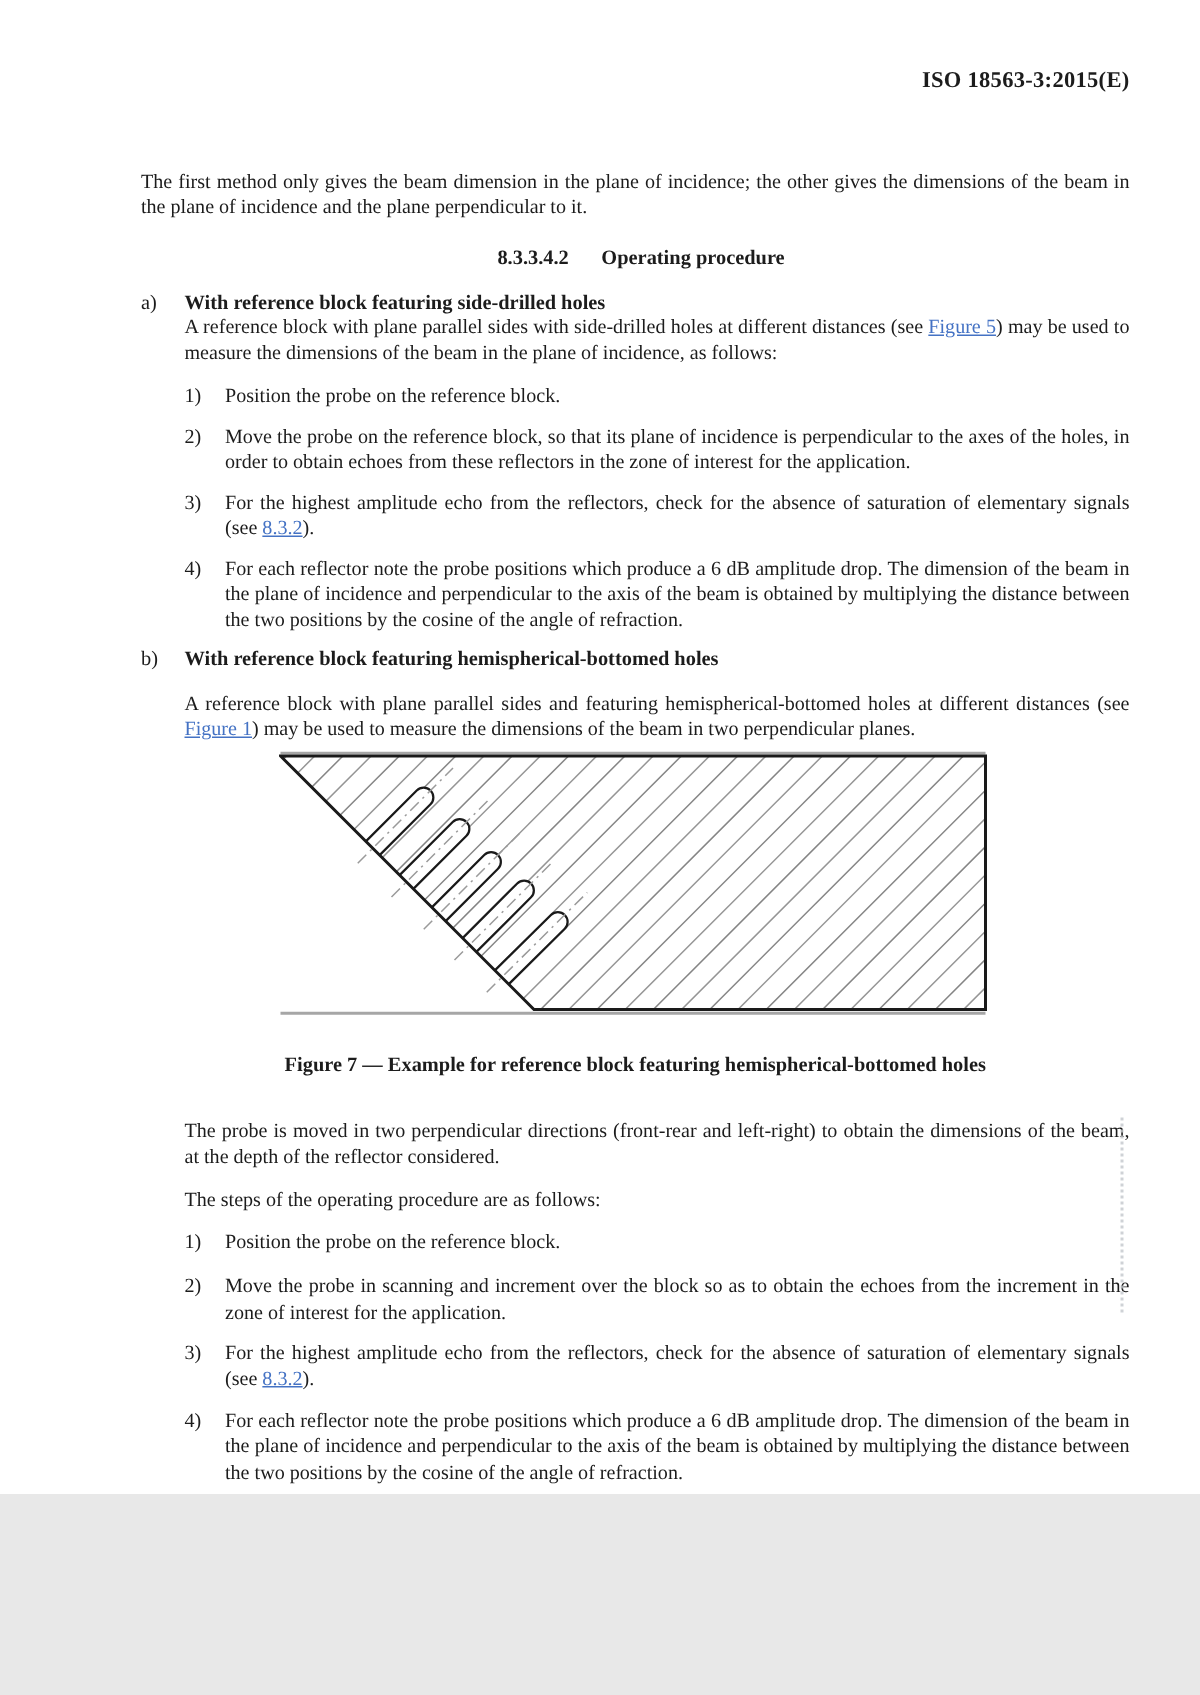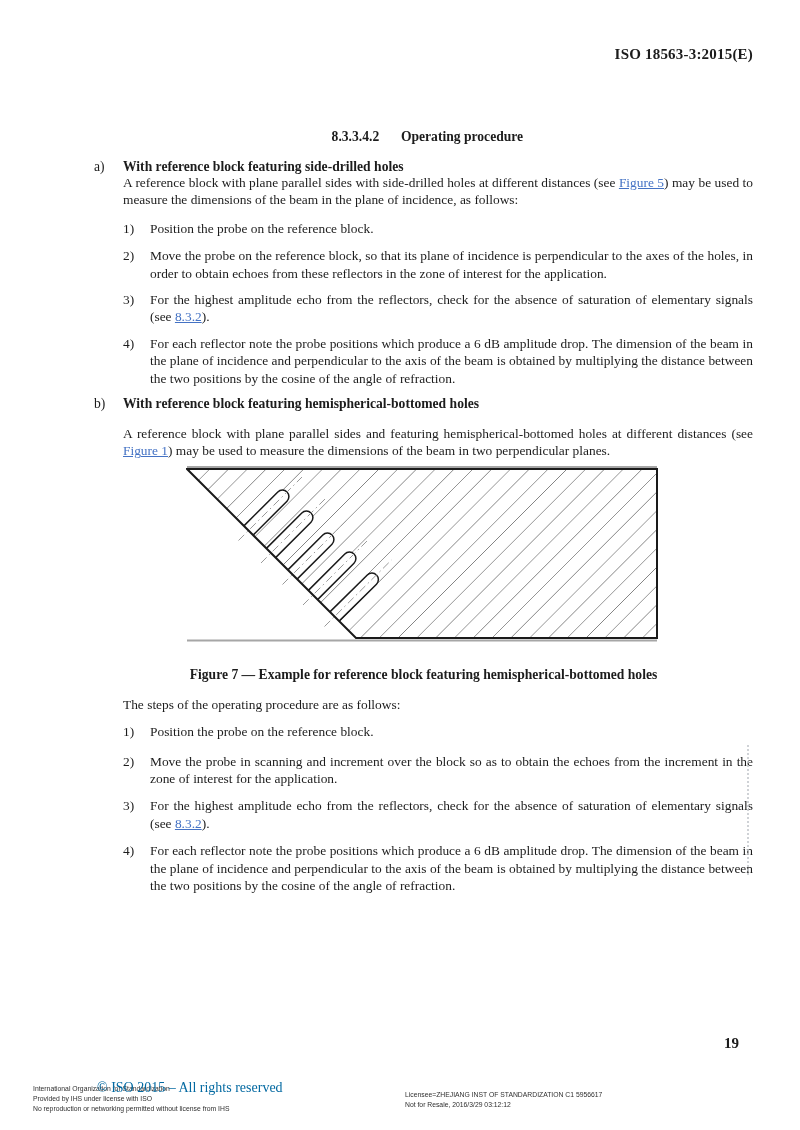--- a/index.html
+++ b/index.html
@@ -1,17 +1,17 @@
 <!DOCTYPE html>
 <html><head>
 <meta charset="utf-8">
 <style>
   html,body{margin:0;padding:0;background:#e8e8e8;}
   .page{
-    position:relative;width:800px;height:1130px;background:#ffffff;
+    position:relative;width:800px;height:996px;background:#ffffff;
     margin:0 auto;overflow:hidden;
     font-family:"Liberation Serif","DejaVu Serif",serif;
     color:#1c1c1c;
   }
   .doc-header{
     position:absolute;top:46px;right:47px;
     font-size:15px;font-weight:bold;letter-spacing:0.2px;
   }
   .content{
     position:absolute;left:94px;top:0;width:659px;padding-top:112px;
@@ -53,20 +53,21 @@
 </style>
 </head>
 <body>
 
 <div class="page">
 
   <div class="doc-header">ISO 18563-3:2015(E)</div>
 
   <div class="content">
 
+    <p class="p"><span>The first method only gives the beam dimension in the plane of incidence; the other gives the dimensions of the beam in the plane of incidence and the plane perpendicular to it.</span></p>
 
     <div class="subhead" style="margin-top:17px;">
       <span class="no">8.3.3.4.2</span><span>Operating procedure</span>
     </div>
 
     <div class="abhead" style="margin-top:15px;">
       <span class="albl">a)</span>
       <span>With reference block featuring side-drilled holes</span>
     </div>
 
@@ -153,20 +154,21 @@
           <path d="M 131.59619407771257 133.59619407771257 L 168 97.1923881554251 A 6.5 6.5 0 0 0 158.80761184457486 88 L 122.40380592228745 124.40380592228745" fill="#ffffff" stroke="#1a1a1a" stroke-width="1.5" stroke-linejoin="round"></path>
           <line x1="117" y1="139" x2="183" y2="73" stroke="#9a9a9a" stroke-width="1" stroke-dasharray="8 3.5 1.5 3.5"></line>
           <path d="M 153.09619407771257 155.09619407771257 L 190.5 118.1923881554251 A 6.5 6.5 0 0 0 181.30761184457486 109 L 143.90380592228743 145.90380592228743" fill="#ffffff" stroke="#1a1a1a" stroke-width="1.5" stroke-linejoin="round"></path>
           <line x1="138.5" y1="160.5" x2="205.5" y2="94" stroke="#9a9a9a" stroke-width="1" stroke-dasharray="8 3.5 1.5 3.5"></line>
           <polygon points="1,3 471,3 471,172 170,172" fill="none" stroke="#1a1a1a" stroke-width="2" stroke-linejoin="miter"></polygon>
         </svg>
     </div>
 
     <p class="figcaption" style="margin-top:20px;">Figure 7 — Example for reference block featuring hemispherical-bottomed holes</p>
 
+    <p class="p indent" style="margin-top:26px;"><span>The probe is moved in two perpendicular directions (front-rear and left-right) to obtain the dimensions of the beam, at the depth of the reflector considered.</span></p>
     <p class="p indent" style="margin-top:12px;"><span>The steps of the operating procedure are as follows:</span></p>
 
     <div class="li" style="margin-top:10px;">
       <span class="num">1)</span>
       <div class="litext"><span>Position the probe on the reference block.</span></div>
     </div>
     <div class="li" style="margin-top:12px;">
       <span class="num">2)</span>
       <div class="litext"><span>Move the probe in scanning and increment over the block so as to obtain the echoes from the increment in the zone of interest for the application.</span></div>
     </div>

